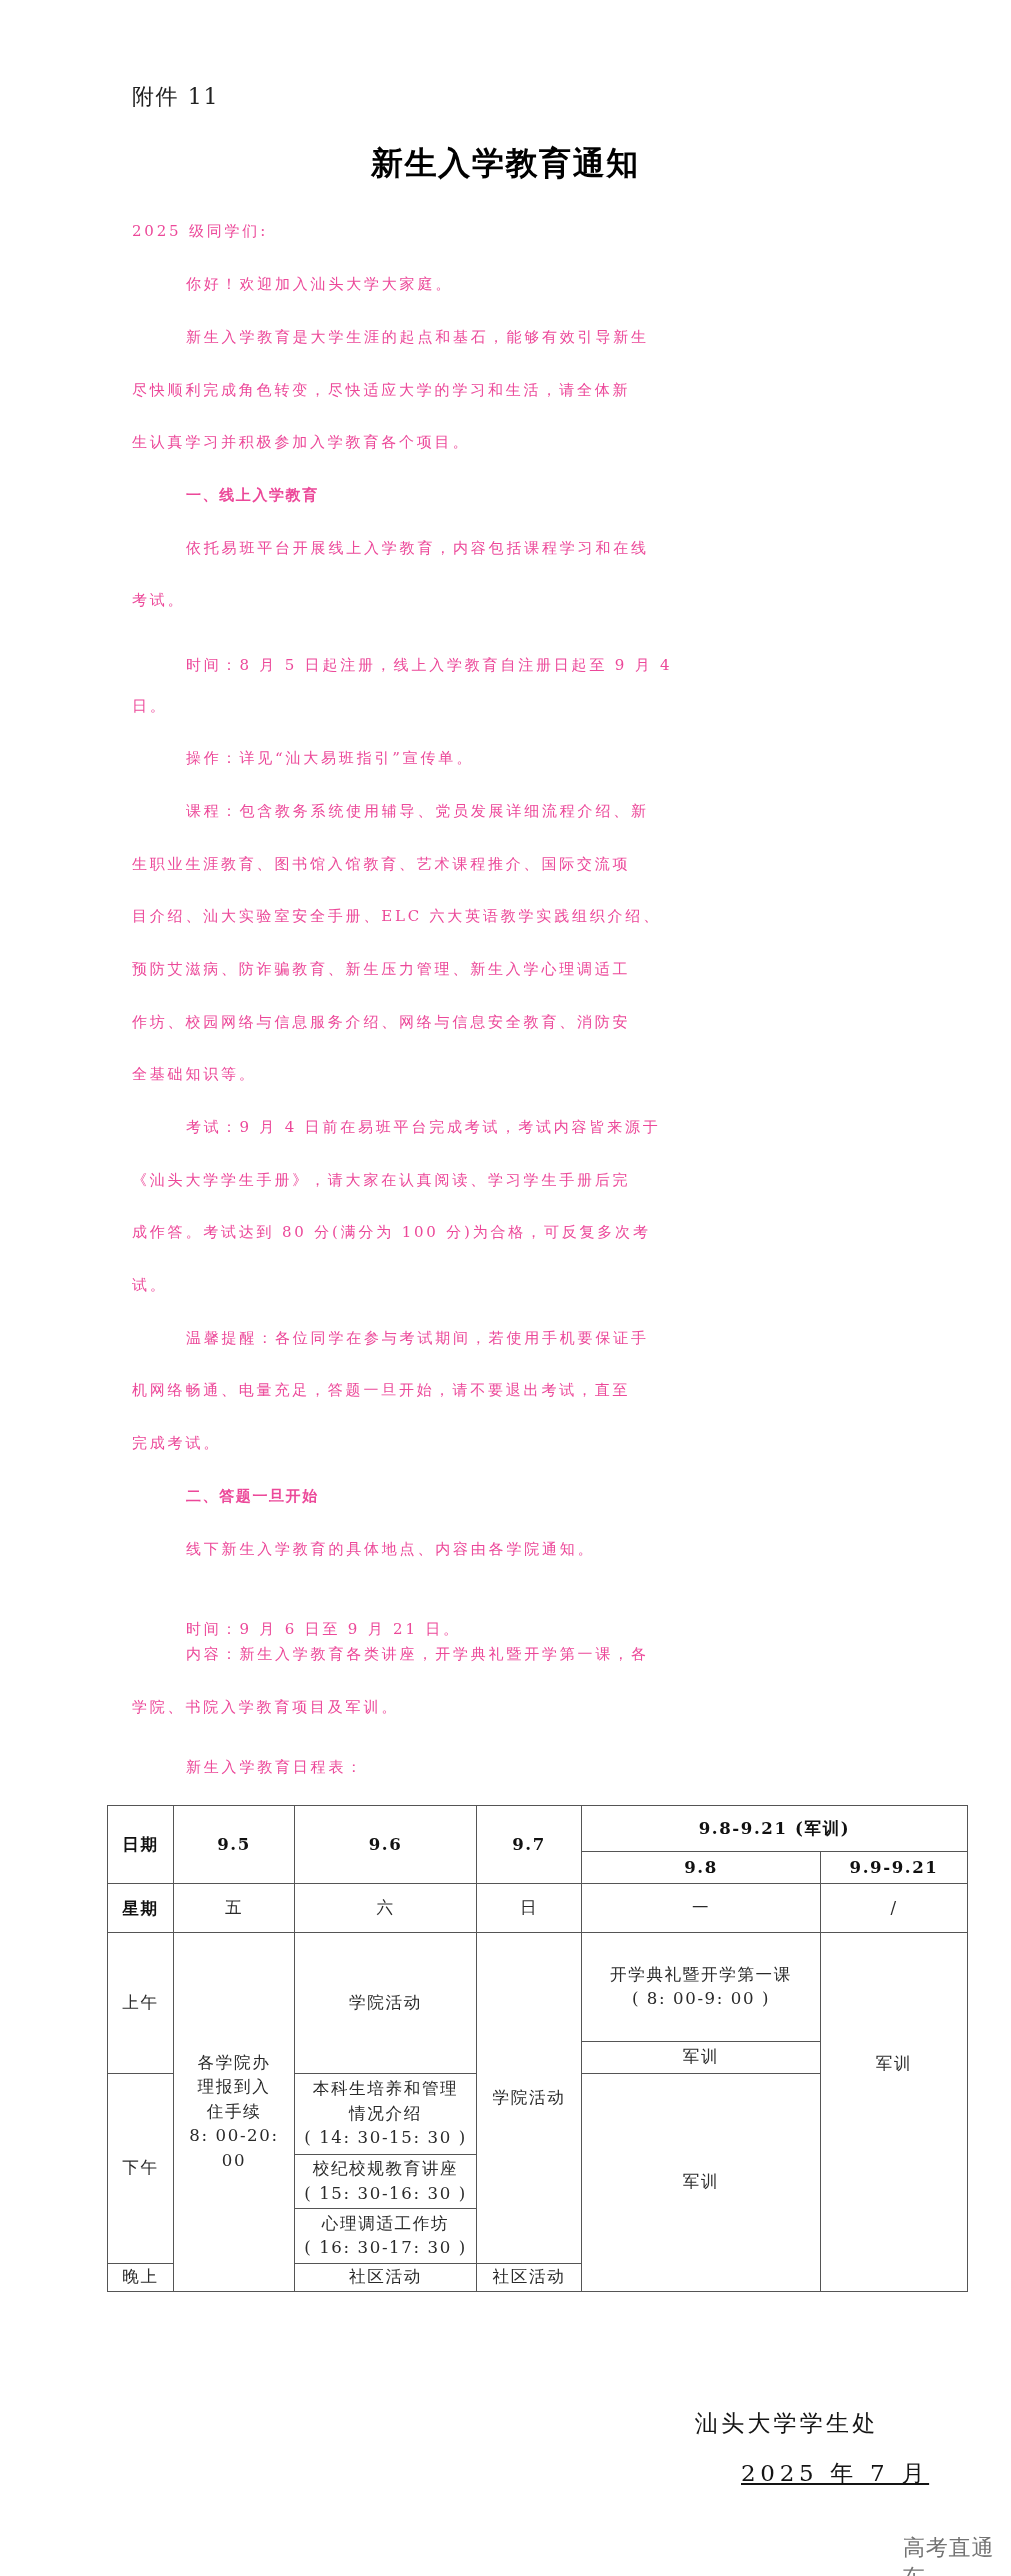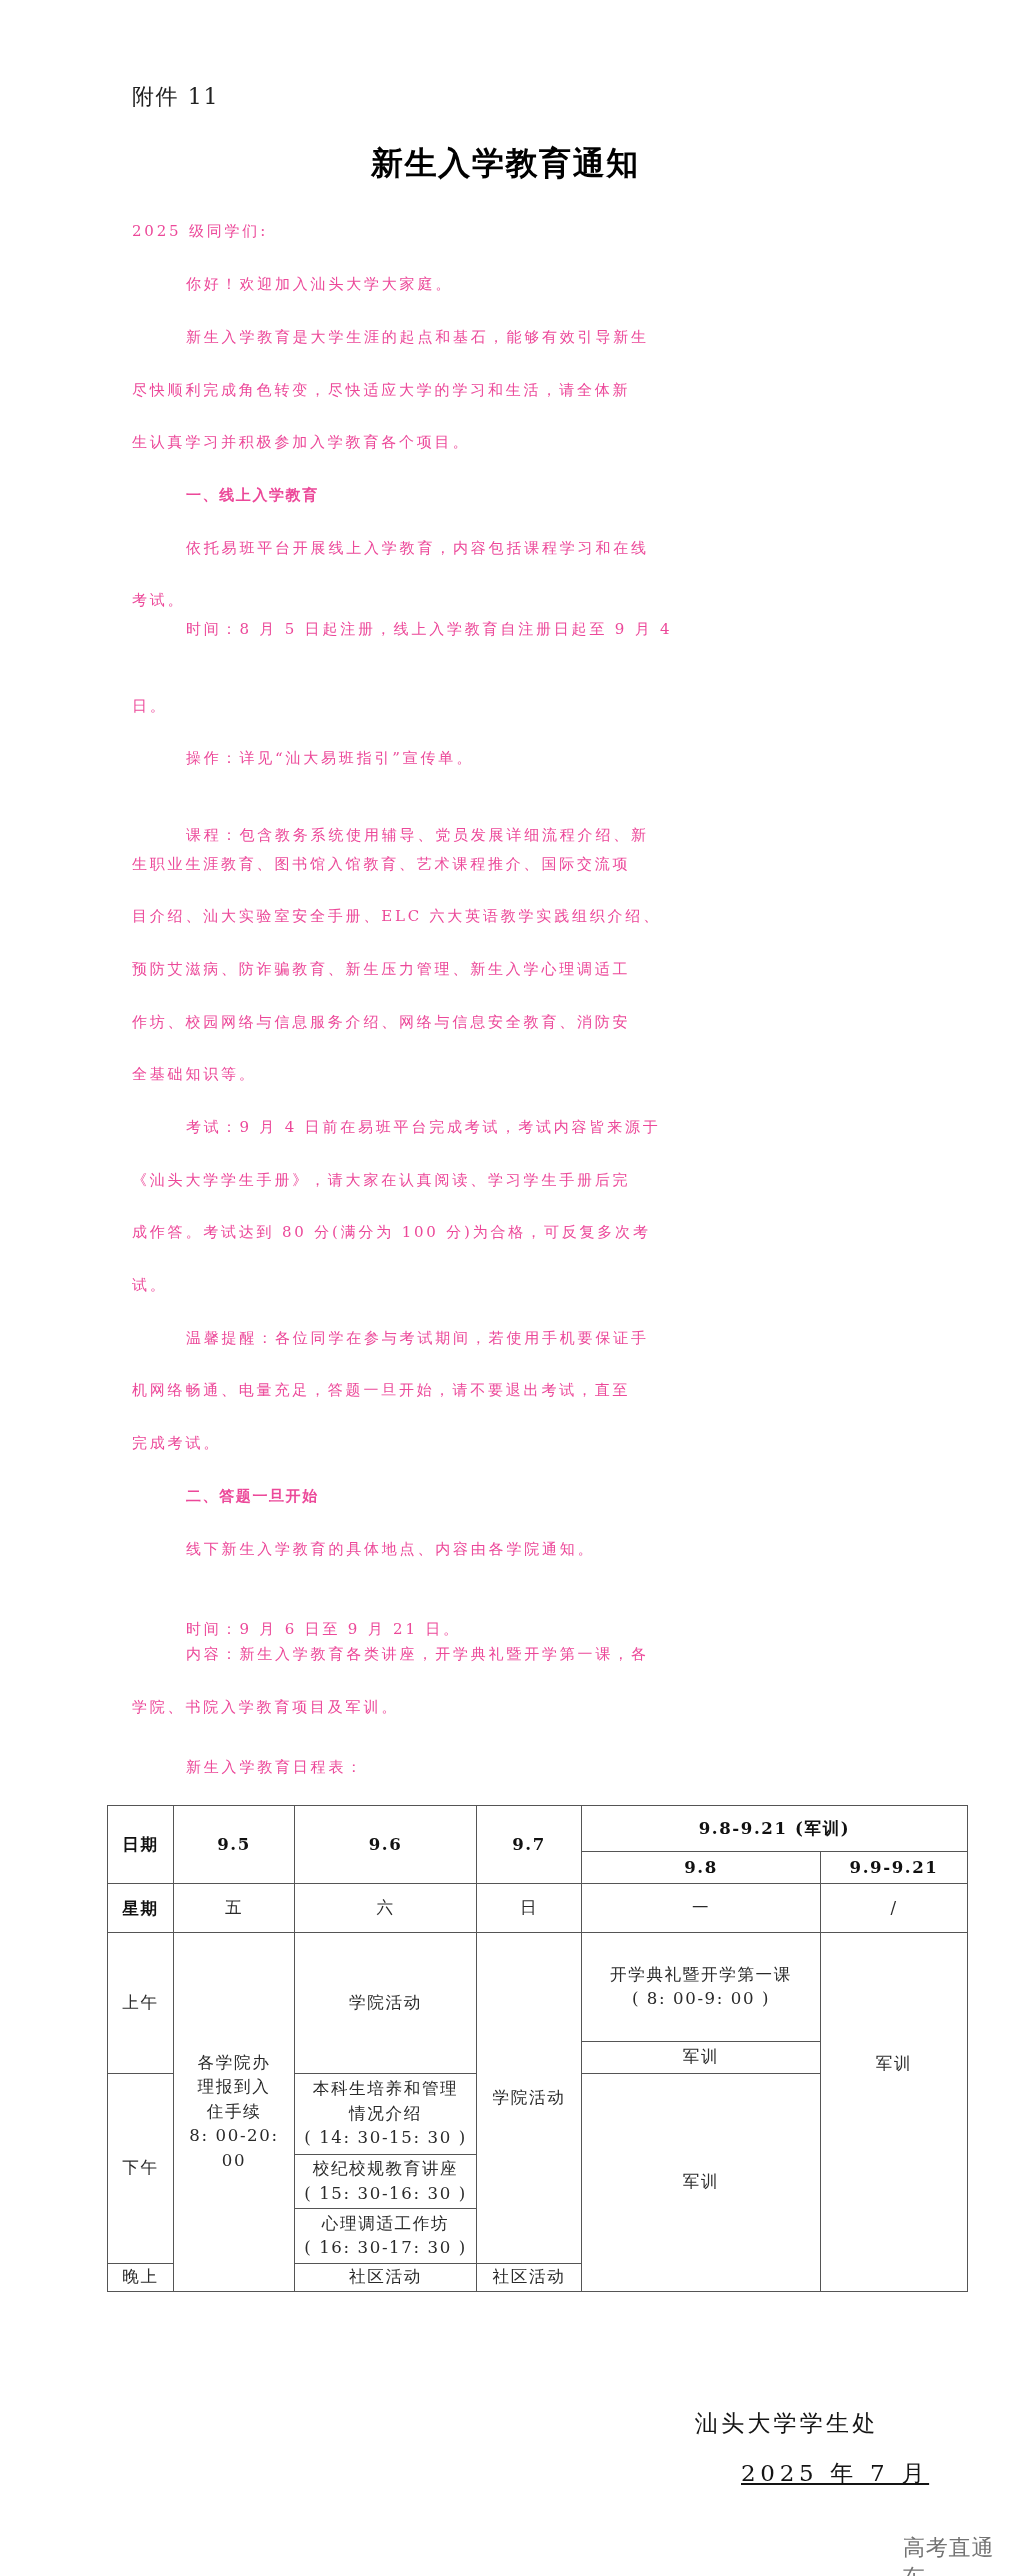--- a/index.html
+++ b/index.html
@@ -30,24 +30,24 @@
 <div class="line" style="left:132px; top:214px;">2025 级同学们:</div>
 
 <div>
   <div class="line" style="left:186px; top:267px;">你好！欢迎加入汕头大学大家庭。</div>
   <div class="line" style="left:186px; top:320px;">新生入学教育是大学生涯的起点和基石，能够有效引导新生</div>
   <div class="line" style="left:132px; top:373px;">尽快顺利完成角色转变，尽快适应大学的学习和生活，请全体新</div>
   <div class="line" style="left:132px; top:425px;">生认真学习并积极参加入学教育各个项目。</div>
   <div class="line heading" style="left:186px; top:478px;">一、线上入学教育</div>
   <div class="line" style="left:186px; top:531px;">依托易班平台开展线上入学教育，内容包括课程学习和在线</div>
   <div class="line" style="left:132px; top:583px;">考试。</div>
-  <div class="line" style="left:186px; top:612px;text-align:right;">时间：8 月 5 日起注册，线上入学教育自注册日起至 9 月 4</div>
+  <div class="line" style="left:186px; top:648px;text-align:right;">时间：8 月 5 日起注册，线上入学教育自注册日起至 9 月 4</div>
   <div class="line" style="left:132px; top:689px;">日。</div>
   <div class="line" style="left:186px; top:741px;">操作：详见“汕大易班指引”宣传单。</div>
-  <div class="line" style="left:186px; top:794px;margin-top:24px;">课程：包含教务系统使用辅导、党员发展详细流程介绍、新</div>
+  <div class="line" style="left:186px; top:794px;">课程：包含教务系统使用辅导、党员发展详细流程介绍、新</div>
   <div class="line" style="left:132px; top:847px;">生职业生涯教育、图书馆入馆教育、艺术课程推介、国际交流项</div>
   <div class="line" style="left:132px; top:899px;">目介绍、汕大实验室安全手册、ELC 六大英语教学实践组织介绍、</div>
   <div class="line" style="left:132px; top:952px;">预防艾滋病、防诈骗教育、新生压力管理、新生入学心理调适工</div>
   <div class="line" style="left:132px; top:1005px;">作坊、校园网络与信息服务介绍、网络与信息安全教育、消防安</div>
   <div class="line" style="left:132px; top:1057px;">全基础知识等。</div>
   <div class="line" style="left:186px; top:1110px;">考试：9 月 4 日前在易班平台完成考试，考试内容皆来源于</div>
   <div class="line" style="left:132px; top:1163px;">《汕头大学学生手册》，请大家在认真阅读、学习学生手册后完</div>
   <div class="line" style="left:132px; top:1215px;">成作答。考试达到 80 分(满分为 100 分)为合格，可反复多次考</div>
   <div class="line" style="left:132px; top:1268px;">试。</div>
   <div class="line" style="left:186px; top:1321px;">温馨提醒：各位同学在参与考试期间，若使用手机要保证手</div>

